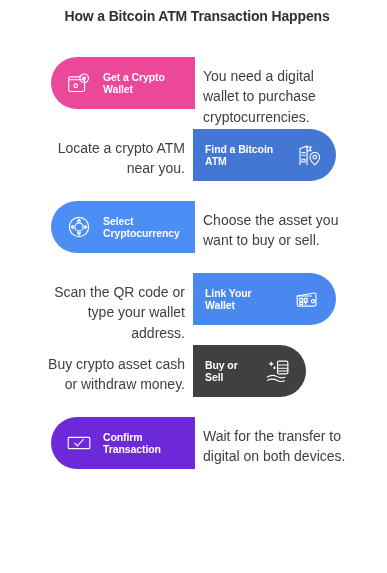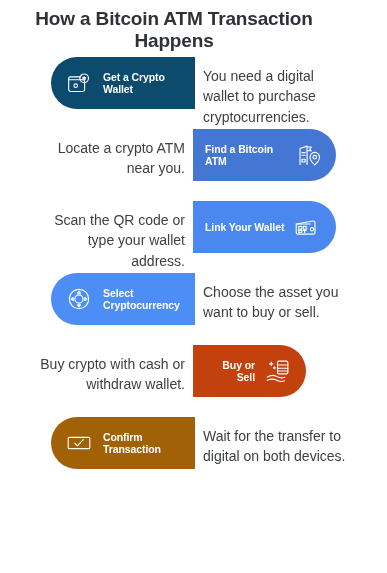--- a/index.html
+++ b/index.html
@@ -22,24 +22,25 @@
     background: #ffffff;
   }
 
   
   .title {
     position: absolute;
     top: 8px;
     left: 0;
     width: 348px;
     text-align: center;
-    font-size: 19px;
+    font-size: 14px;
     font-weight: bold;
     color: #2e3136;
     letter-spacing: -0.15px;
+    padding-left: 23px;
   }
 
   
   .steps {
     position: absolute;
     top: 47px;
     left: 0;
     width: 387px;
   }
 
@@ -90,21 +91,21 @@
     font-weight: bold;
     color: #ffffff;
     line-height: 1.15;
     letter-spacing: -0.1px;
   }
 
   .step.left .pill-label {
     margin-left: 9px;
   }
   .step.right .pill-label {
-    margin-right: 8px;
+    margin-right: 20px;
   }
 
   .icon {
     flex: 0 0 auto;
     width: 30px;
     height: 30px;
     display: block;
   }
   .icon svg {
     display: block;
@@ -134,21 +135,21 @@
 </head>
 <body style="background: rgb(255, 255, 255);">
 
 <div id="infographic">
 
   <div class="title" style="color: rgb(46, 49, 54);">How a Bitcoin ATM Transaction Happens</div>
 
   <div class="steps">
 
     <div class="step left">
-      <div class="pill" style="background: #0c4a6e;">
+      <div class="pill" style="background: #ec4899;">
         <span class="icon">
           <svg viewBox="0 0 32 32" fill="none" stroke="#ffffff" stroke-width="1.2" stroke-linecap="round" stroke-linejoin="round">
             <path d="M5 12.5 L20 12.5 A2 2 0 0 1 22 14.5 L22 23 A2 2 0 0 1 20 25 L7 25 A2 2 0 0 1 5 23 Z"></path>
             <path d="M5 12.5 L5 11 A1.5 1.5 0 0 1 6.5 9.5 L17 9.5"></path>
             <circle cx="12.5" cy="18.8" r="1.9"></circle>
             <circle cx="21.5" cy="11" r="4.6"></circle>
             <path d="M21.5 9 L21.5 13 M19.9 10.2 L23.1 11.8 M19.9 11.8 L23.1 10.2"></path>
           </svg>
         </span>
         <span class="pill-label">Get a Crypto Wallet</span>
@@ -166,75 +167,75 @@
             <path d="M15 7.5 L19.5 7.5 L17.8 9.6 L19.5 11.5 L15 11.5"></path>
             <path d="M9.6 13.5 L12.9 13.5 M9.6 16.3 L12.9 16.3"></path>
             <rect x="9.6" y="20.5" width="3.3" height="3"></rect>
             <path d="M23.2 13.2 a5.1 5.1 0 0 1 5.1 5.1 c0 3.6 -5.1 8.3 -5.1 8.3 s-5.1 -4.7 -5.1 -8.3 a5.1 5.1 0 0 1 5.1 -5.1 z"></path>
             <circle cx="23.2" cy="18.3" r="1.9"></circle>
           </svg>
         </span>
       </div>
     </div>
 
+
+    <div class="step left">
+      <div class="pill" style="background: rgb(77, 141, 246);">
+        <span class="icon">
+          <svg viewBox="0 0 32 32" fill="none" stroke="#ffffff" stroke-width="1.2" stroke-linecap="round" stroke-linejoin="round">
+            <circle cx="16" cy="16" r="10.3"></circle>
+            <circle cx="16" cy="16" r="4.4"></circle>
+            <path d="M16 7.6 L14.4 9.8 L17.6 9.8 Z"></path>
+            <path d="M16 24.4 L14.4 22.2 L17.6 22.2 Z"></path>
+            <path d="M7.6 16 L9.8 14.4 L9.8 17.6 Z"></path>
+            <path d="M24.4 16 L22.2 14.4 L22.2 17.6 Z"></path>
+          </svg>
+        </span>
+        <span class="pill-label">Select Cryptocurrency</span>
+      </div>
+      <div class="desc" style="color: rgb(60, 63, 68);">Choose the asset you want to buy or sell.</div>
+    </div>
 
     <div class="step right">
       <div class="desc" style="color: rgb(60, 63, 68);">Scan the QR code or type your wallet address.</div>
       <div class="pill" style="background: rgb(74, 136, 240);">
         <span class="pill-label">Link Your Wallet</span>
         <span class="icon">
           <svg viewBox="0 0 32 32" fill="none" stroke="#ffffff" stroke-width="1.2" stroke-linecap="round" stroke-linejoin="round">
             <path d="M4.5 12.8 L22.5 9.6 A1.8 1.8 0 0 1 24.5 11.4 L24.5 21.8 A1.8 1.8 0 0 1 22.7 23.6 L6.3 23.6 A1.8 1.8 0 0 1 4.5 21.8 Z"></path>
             <path d="M4.5 12.8 L19.5 12.8"></path>
             <circle cx="21.3" cy="18.4" r="1.7"></circle>
             <rect x="7.2" y="15.3" width="3.1" height="3.1"></rect>
             <rect x="12" y="15.3" width="3.1" height="3.1"></rect>
             <rect x="7.2" y="19.6" width="3.1" height="2.3"></rect>
             <path d="M12 19.6 L15.1 19.6 M13.5 19.6 L13.5 21.9"></path>
           </svg>
         </span>
       </div>
     </div>
 
-    <div class="step left">
-      <div class="pill" style="background: rgb(77, 141, 246);">
-        <span class="icon">
-          <svg viewBox="0 0 32 32" fill="none" stroke="#ffffff" stroke-width="1.2" stroke-linecap="round" stroke-linejoin="round">
-            <circle cx="16" cy="16" r="10.3"></circle>
-            <circle cx="16" cy="16" r="4.4"></circle>
-            <path d="M16 7.6 L14.4 9.8 L17.6 9.8 Z"></path>
-            <path d="M16 24.4 L14.4 22.2 L17.6 22.2 Z"></path>
-            <path d="M7.6 16 L9.8 14.4 L9.8 17.6 Z"></path>
-            <path d="M24.4 16 L22.2 14.4 L22.2 17.6 Z"></path>
-          </svg>
-        </span>
-        <span class="pill-label">Select Cryptocurrency</span>
-      </div>
-      <div class="desc" style="color: rgb(60, 63, 68);">Choose the asset you want to buy or sell.</div>
-    </div>
-
     <div class="step right narrow">
-      <div class="desc" style="color: rgb(60, 63, 68);">Buy crypto with cash or withdraw wallet.</div>
-      <div class="pill" style="background: #c2410c; text-align: right;">
+      <div class="desc" style="color: rgb(60, 63, 68);">Buy crypto asset cash or withdraw money.</div>
+      <div class="pill" style="background: #404040;">
         <span class="pill-label">Buy or Sell</span>
         <span class="icon">
           <svg viewBox="0 0 32 32" fill="none" stroke="#ffffff" stroke-width="1.2" stroke-linecap="round" stroke-linejoin="round">
             <rect x="15.5" y="5.5" width="11" height="13.5" rx="1.5"></rect>
             <path d="M15.5 9.6 L26.5 9.6 M15.5 13 L26.5 13 M15.5 16 L26.5 16"></path>
             <path d="M4.5 22.5 c3.4 -2.4 7.4 -2.2 10.6 -0.5 c2.6 1.4 5.4 1.7 8.2 0.6"></path>
             <path d="M4.5 26 c3.8 -2 7.6 -1.6 10.8 0.1 c2.5 1.3 5.1 1.4 7.7 0.4"></path>
             <path d="M8.8 6.5 L8.8 10.2 M7 8.4 L10.6 8.4"></path>
             <path d="M12.2 11.6 L12.2 13.6 M11.2 12.6 L13.2 12.6"></path>
           </svg>
         </span>
       </div>
     </div>
 
     <div class="step left">
-      <div class="pill" style="background: #a16207;">
+      <div class="pill" style="background: #6d28d9;">
         <span class="icon">
           <svg viewBox="0 0 32 32" fill="none" stroke="#ffffff" stroke-width="1.2" stroke-linecap="round" stroke-linejoin="round">
             <rect x="4.5" y="10" width="23" height="12" rx="1"></rect>
             <path d="M11.5 16.2 L14.3 19 L20.5 12.4"></path>
           </svg>
         </span>
         <span class="pill-label">Confirm Transaction</span>
       </div>
       <div class="desc" style="color: rgb(60, 63, 68);">Wait for the transfer to digital on both devices.</div>
     </div>

